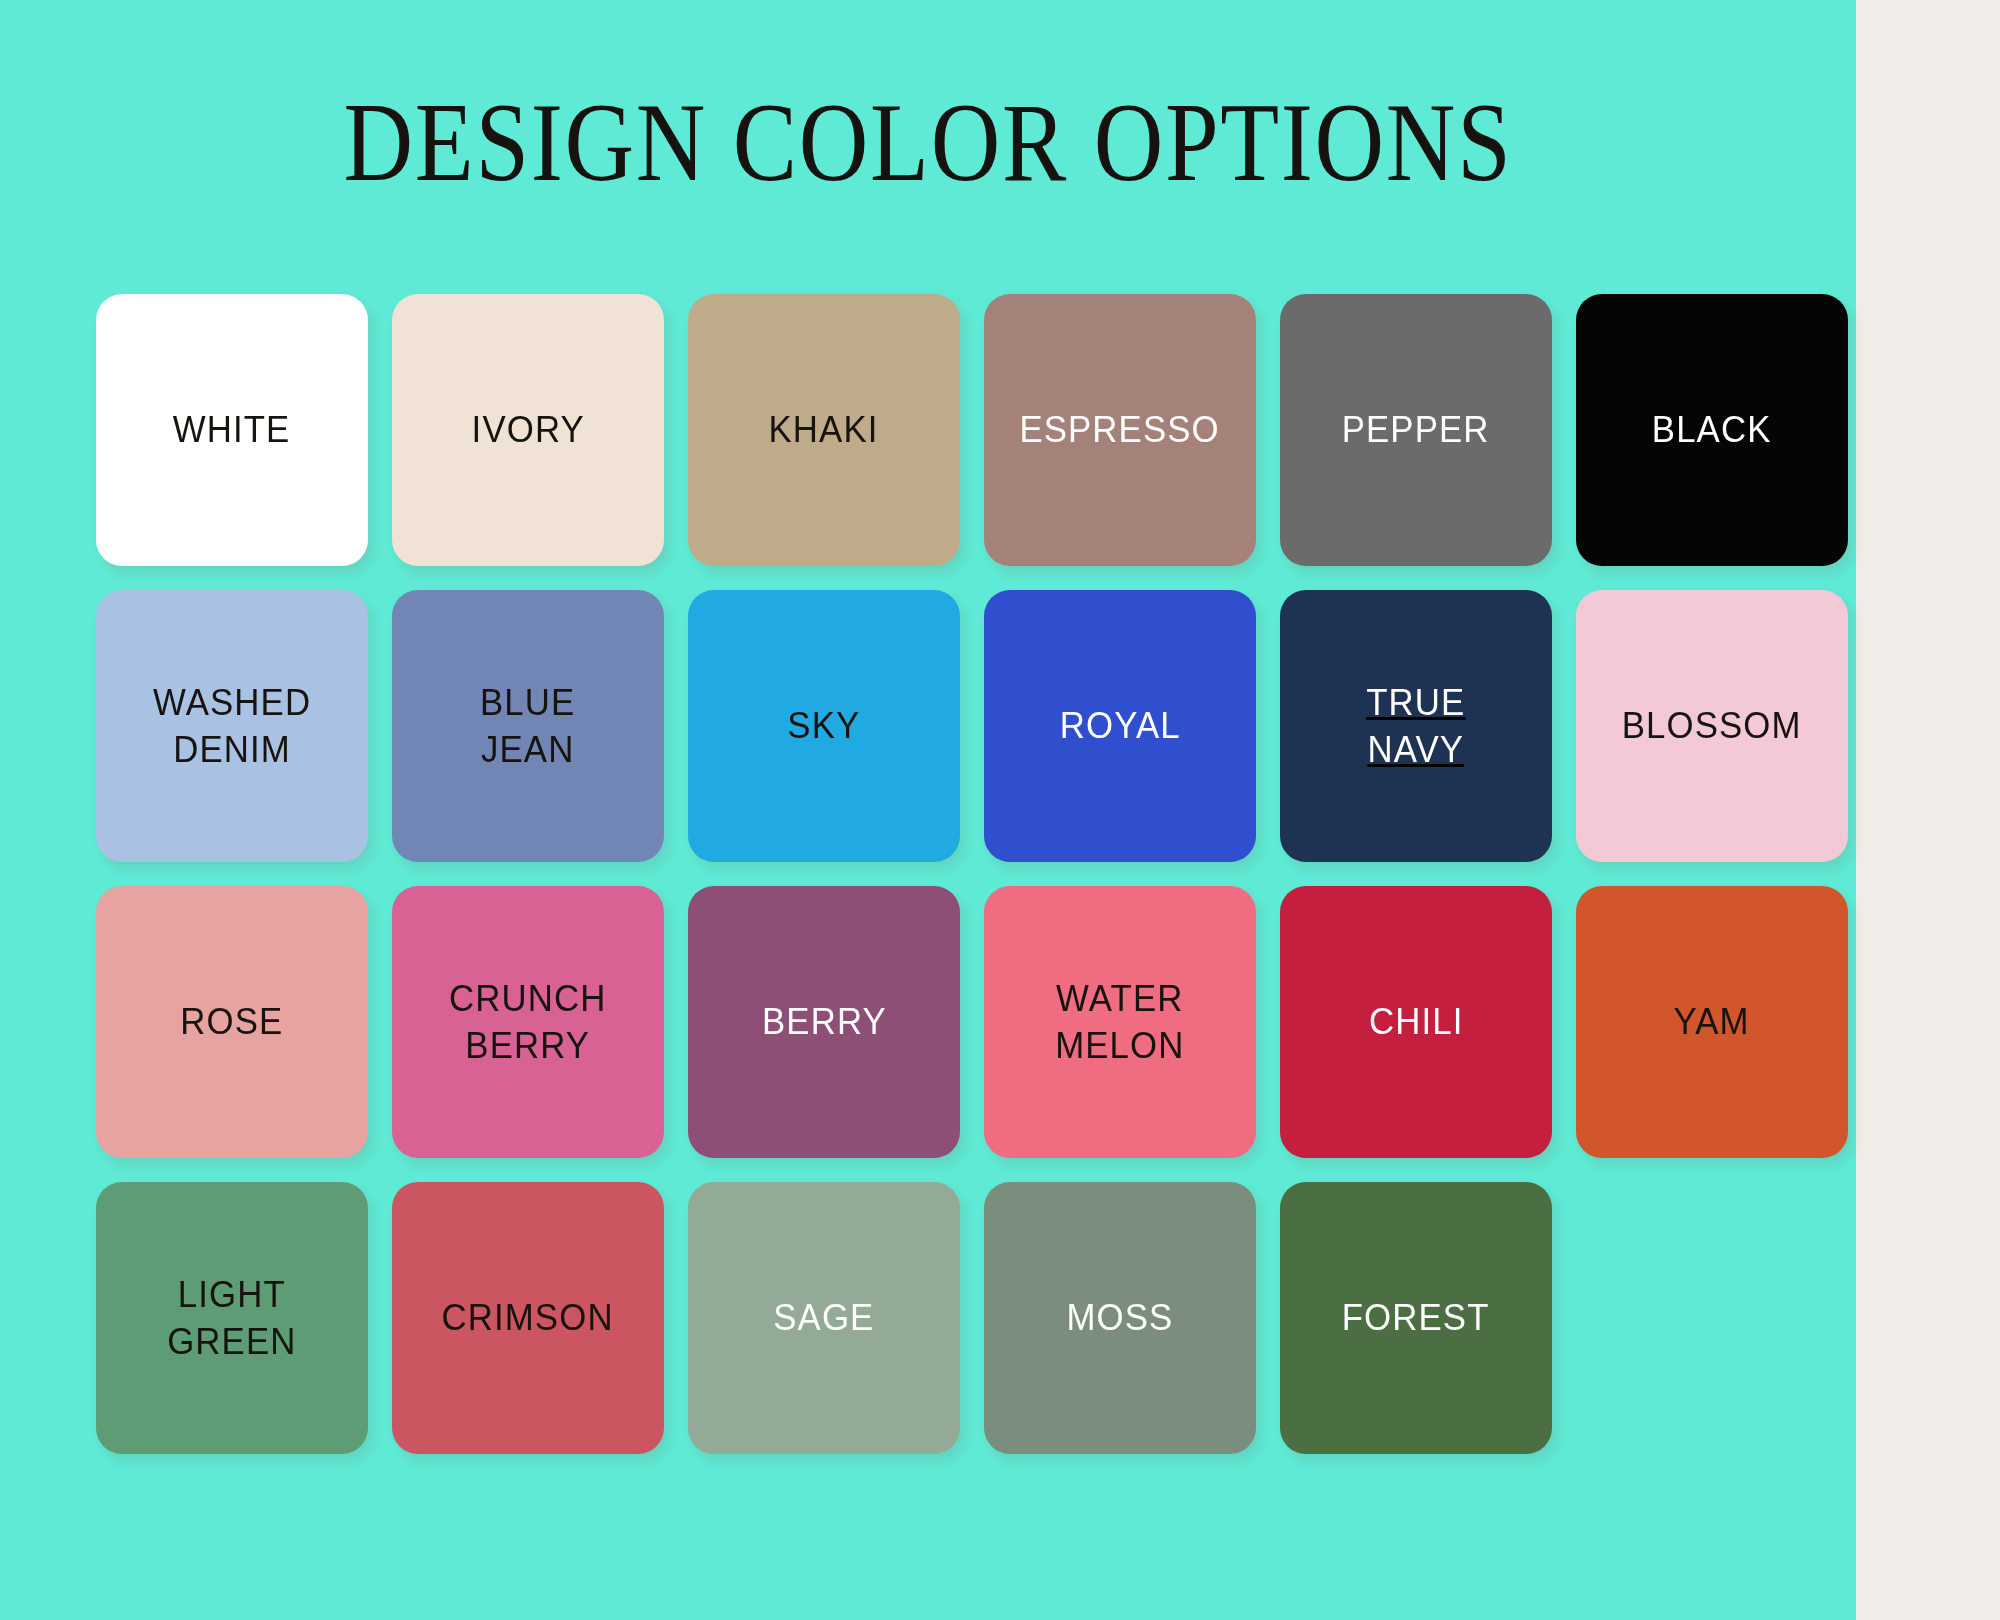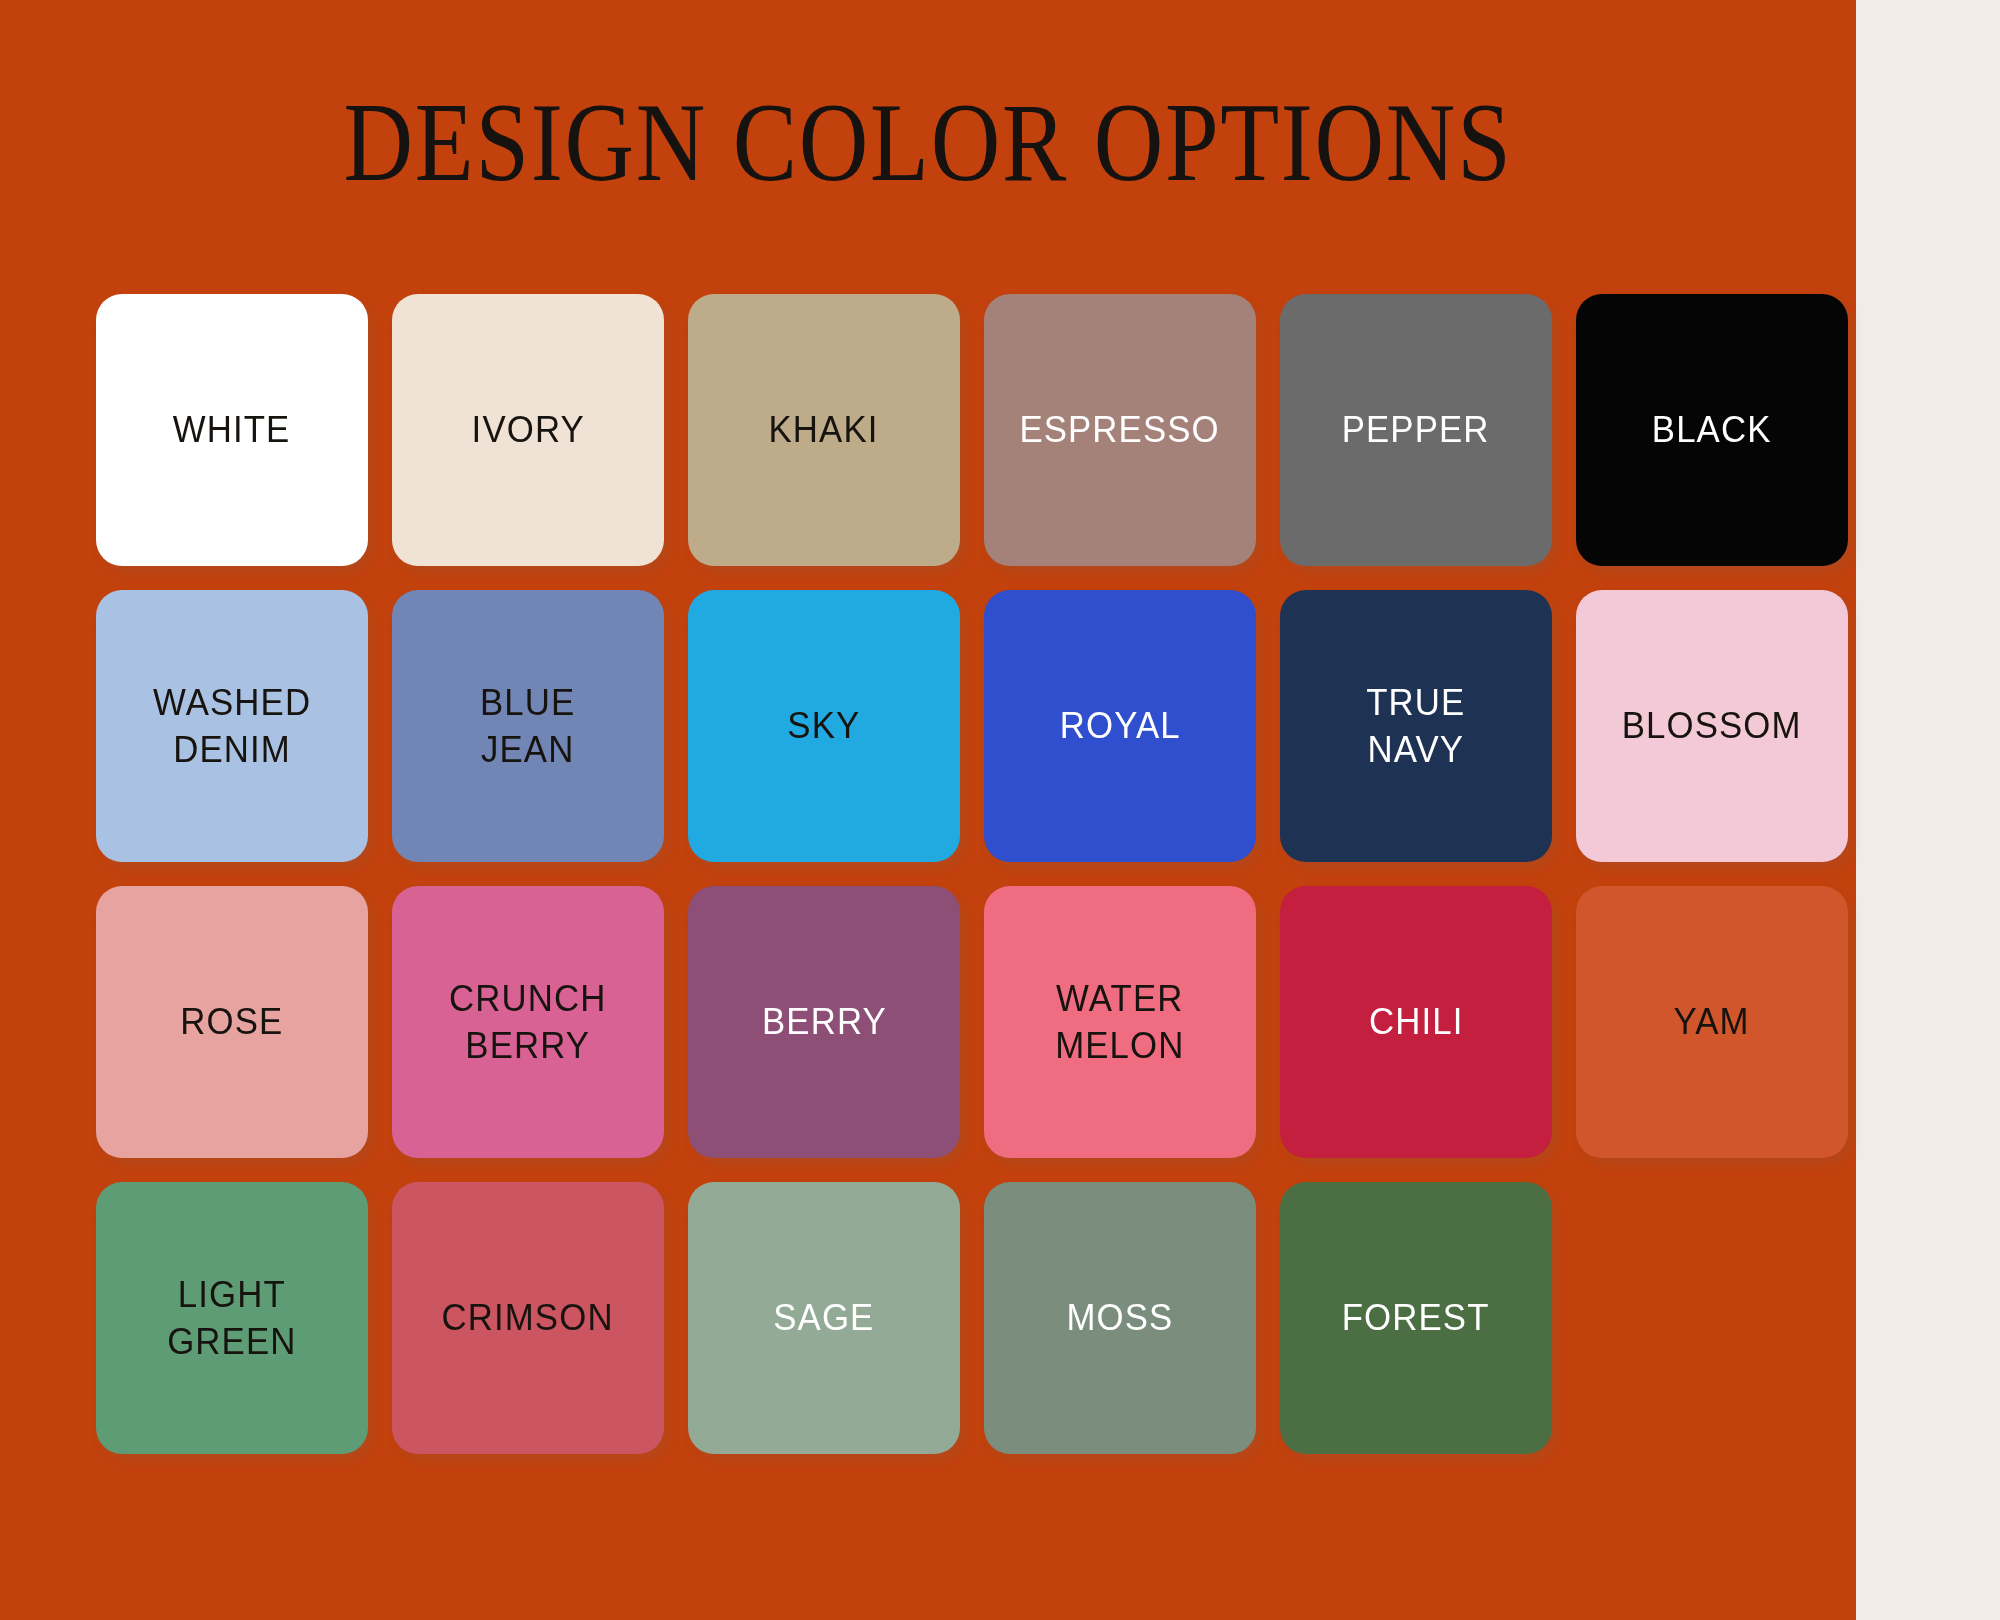--- a/index.html
+++ b/index.html
@@ -10,21 +10,21 @@
     width: 2000px;
     height: 1620px;
     background: #f1ece7;
     font-family: "Liberation Sans", sans-serif;
     overflow: hidden;
   }
   .page {
     position: relative;
     width: 1856px;
     height: 1620px;
-    background: #c2410c;
+    background: #5eead4;
     box-sizing: border-box;
   }
   .title {
     text-align: center;
     font-family: "Liberation Serif", serif;
     font-size: 112px;
     line-height: 1;
     letter-spacing: 2px;
     color: #15120f;
     padding-top: 86px;
@@ -101,21 +101,21 @@
       <div class="swatch" style="background: rgb(114, 134, 181);">
         <span class="swatch-label" style="color: rgb(23, 19, 15);">BLUE
 JEAN</span>
       </div>
       <div class="swatch" style="background: rgb(33, 169, 225);">
         <span class="swatch-label" style="color: rgb(23, 19, 15);">SKY</span>
       </div>
       <div class="swatch" style="background: rgb(47, 79, 206);">
         <span class="swatch-label" style="color: rgb(255, 255, 255);">ROYAL</span>
       </div>
-      <div class="swatch" style="background: rgb(30, 50, 84);">
+      <div class="swatch" style="background: rgb(30, 50, 84); text-decoration: underline;">
         <span class="swatch-label" style="color: rgb(255, 255, 255);">TRUE
 NAVY</span>
       </div>
       <div class="swatch" style="background: rgb(244, 201, 215);">
         <span class="swatch-label" style="color: rgb(23, 19, 15);">BLOSSOM</span>
       </div>
       <div class="swatch" style="background: rgb(230, 163, 160);">
         <span class="swatch-label" style="color: rgb(23, 19, 15);">ROSE</span>
       </div>
       <div class="swatch" style="background: rgb(217, 98, 148);">

